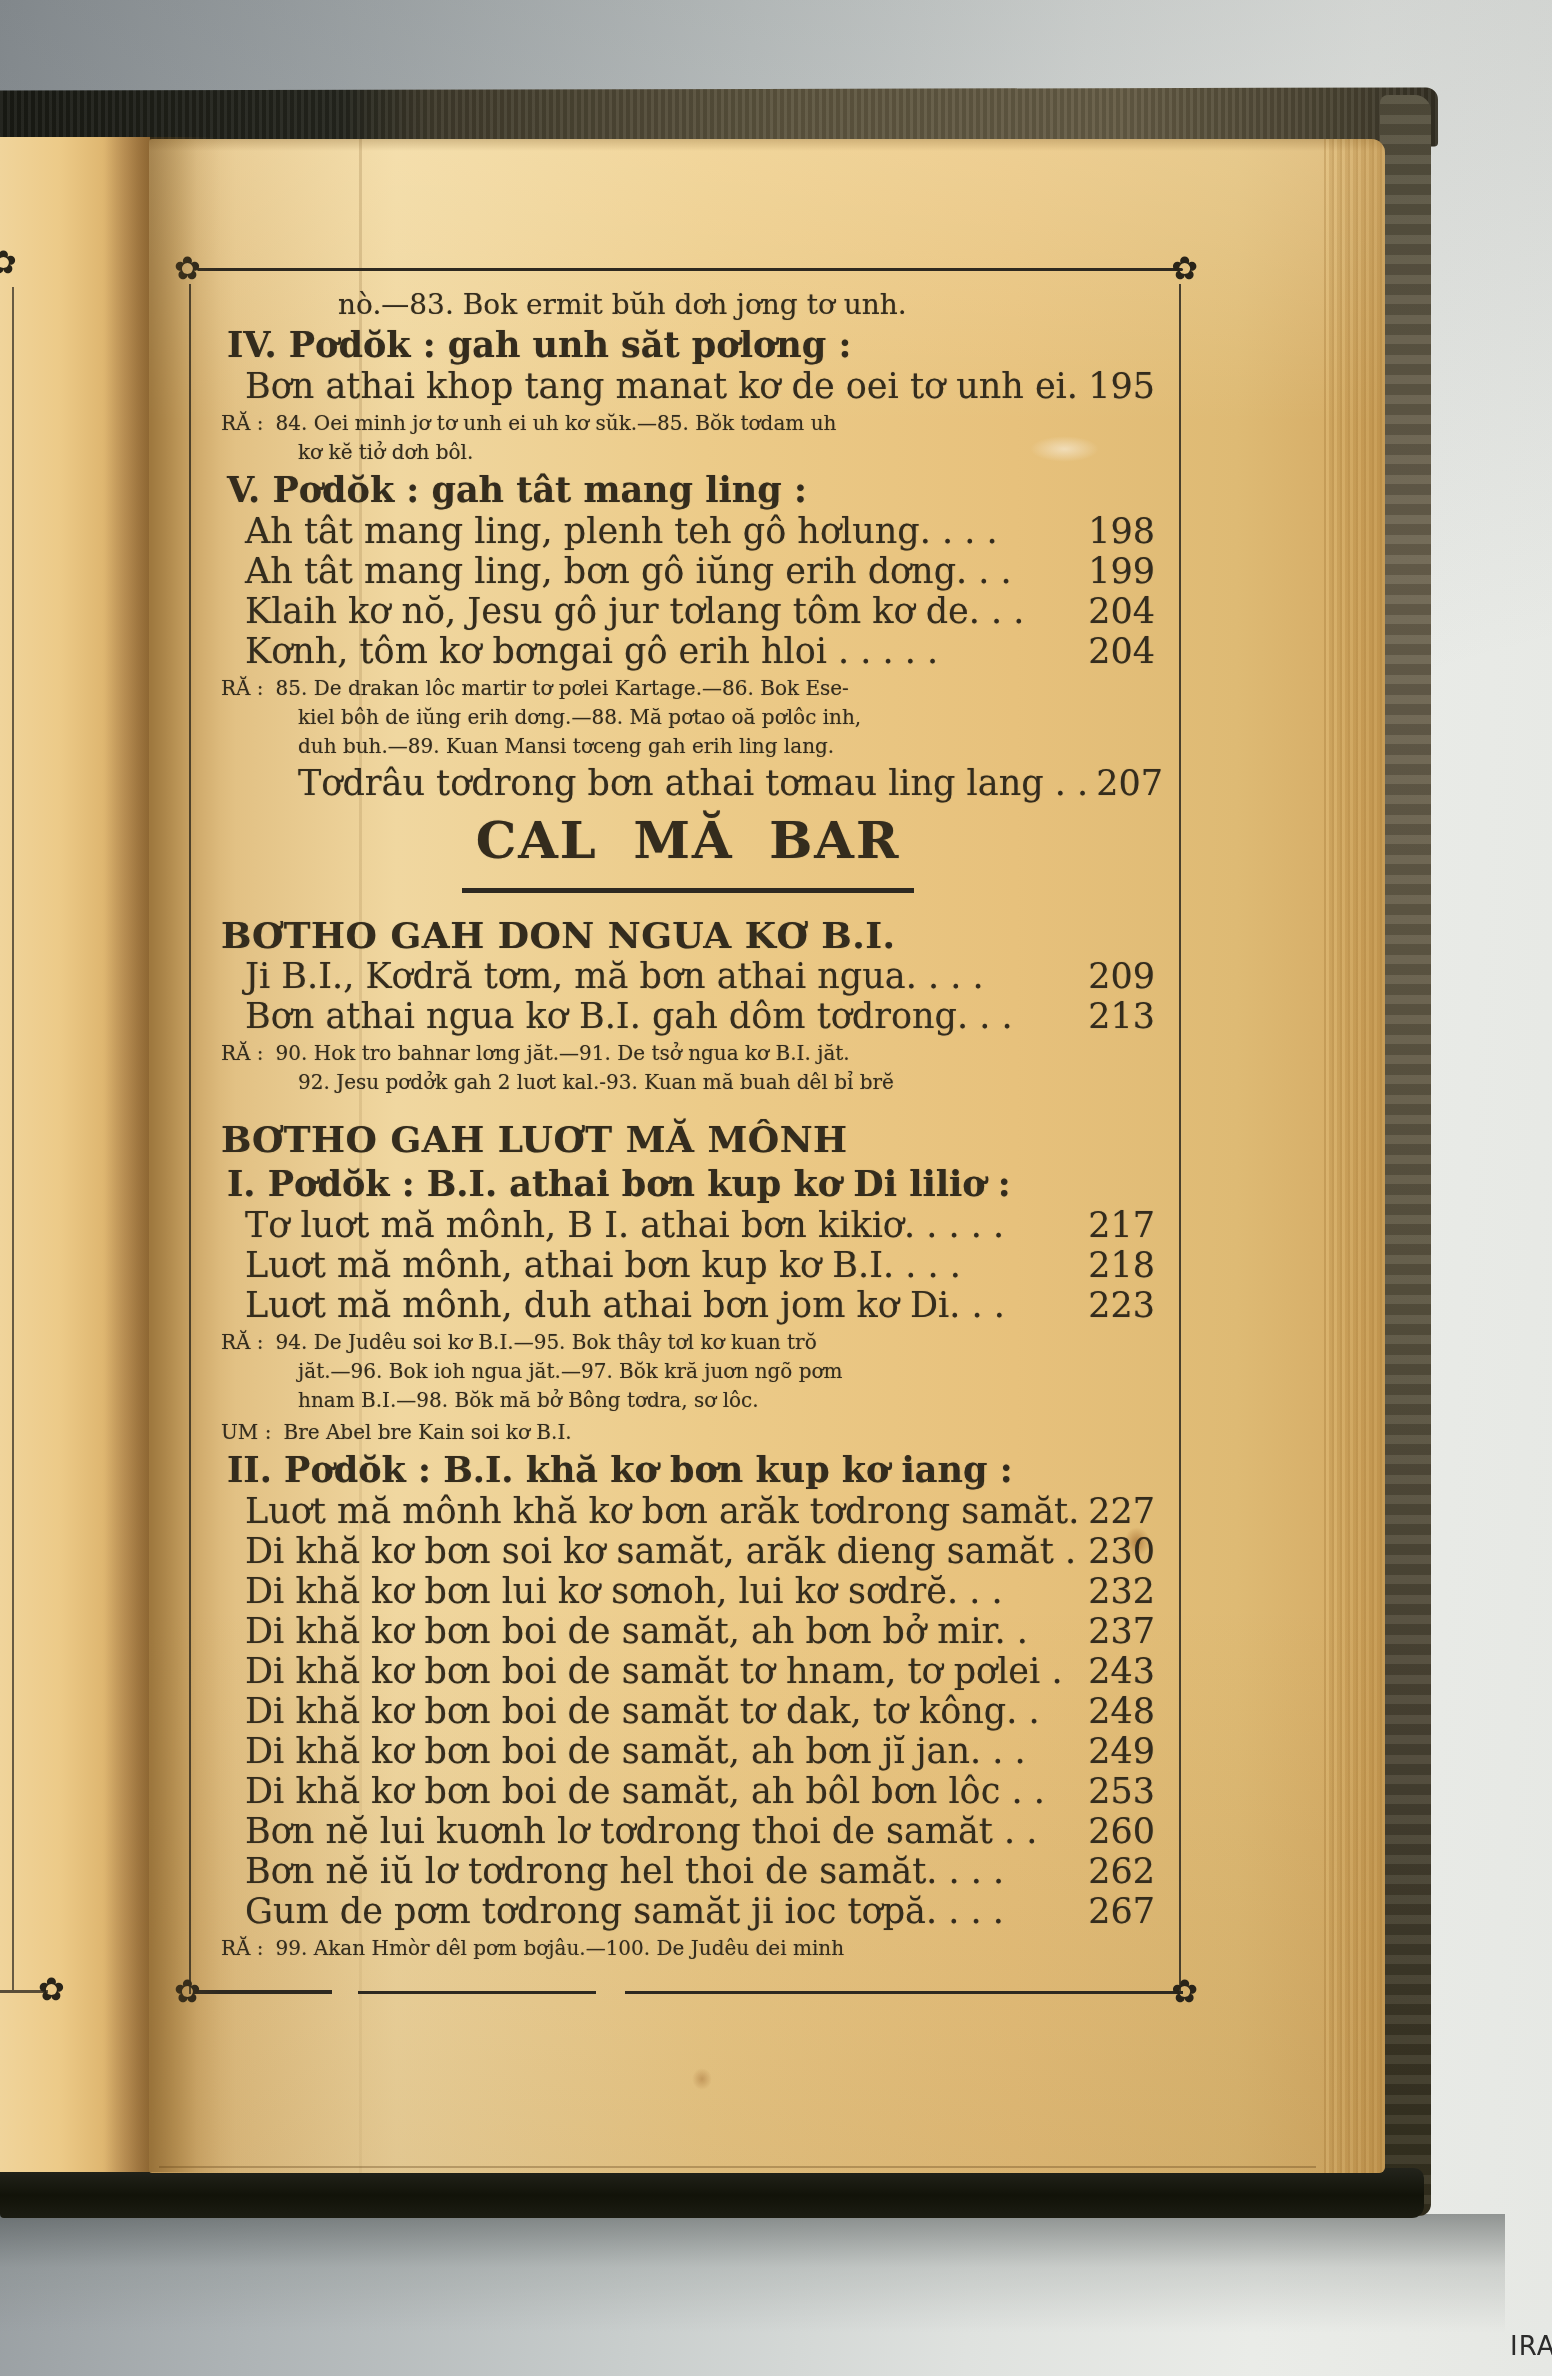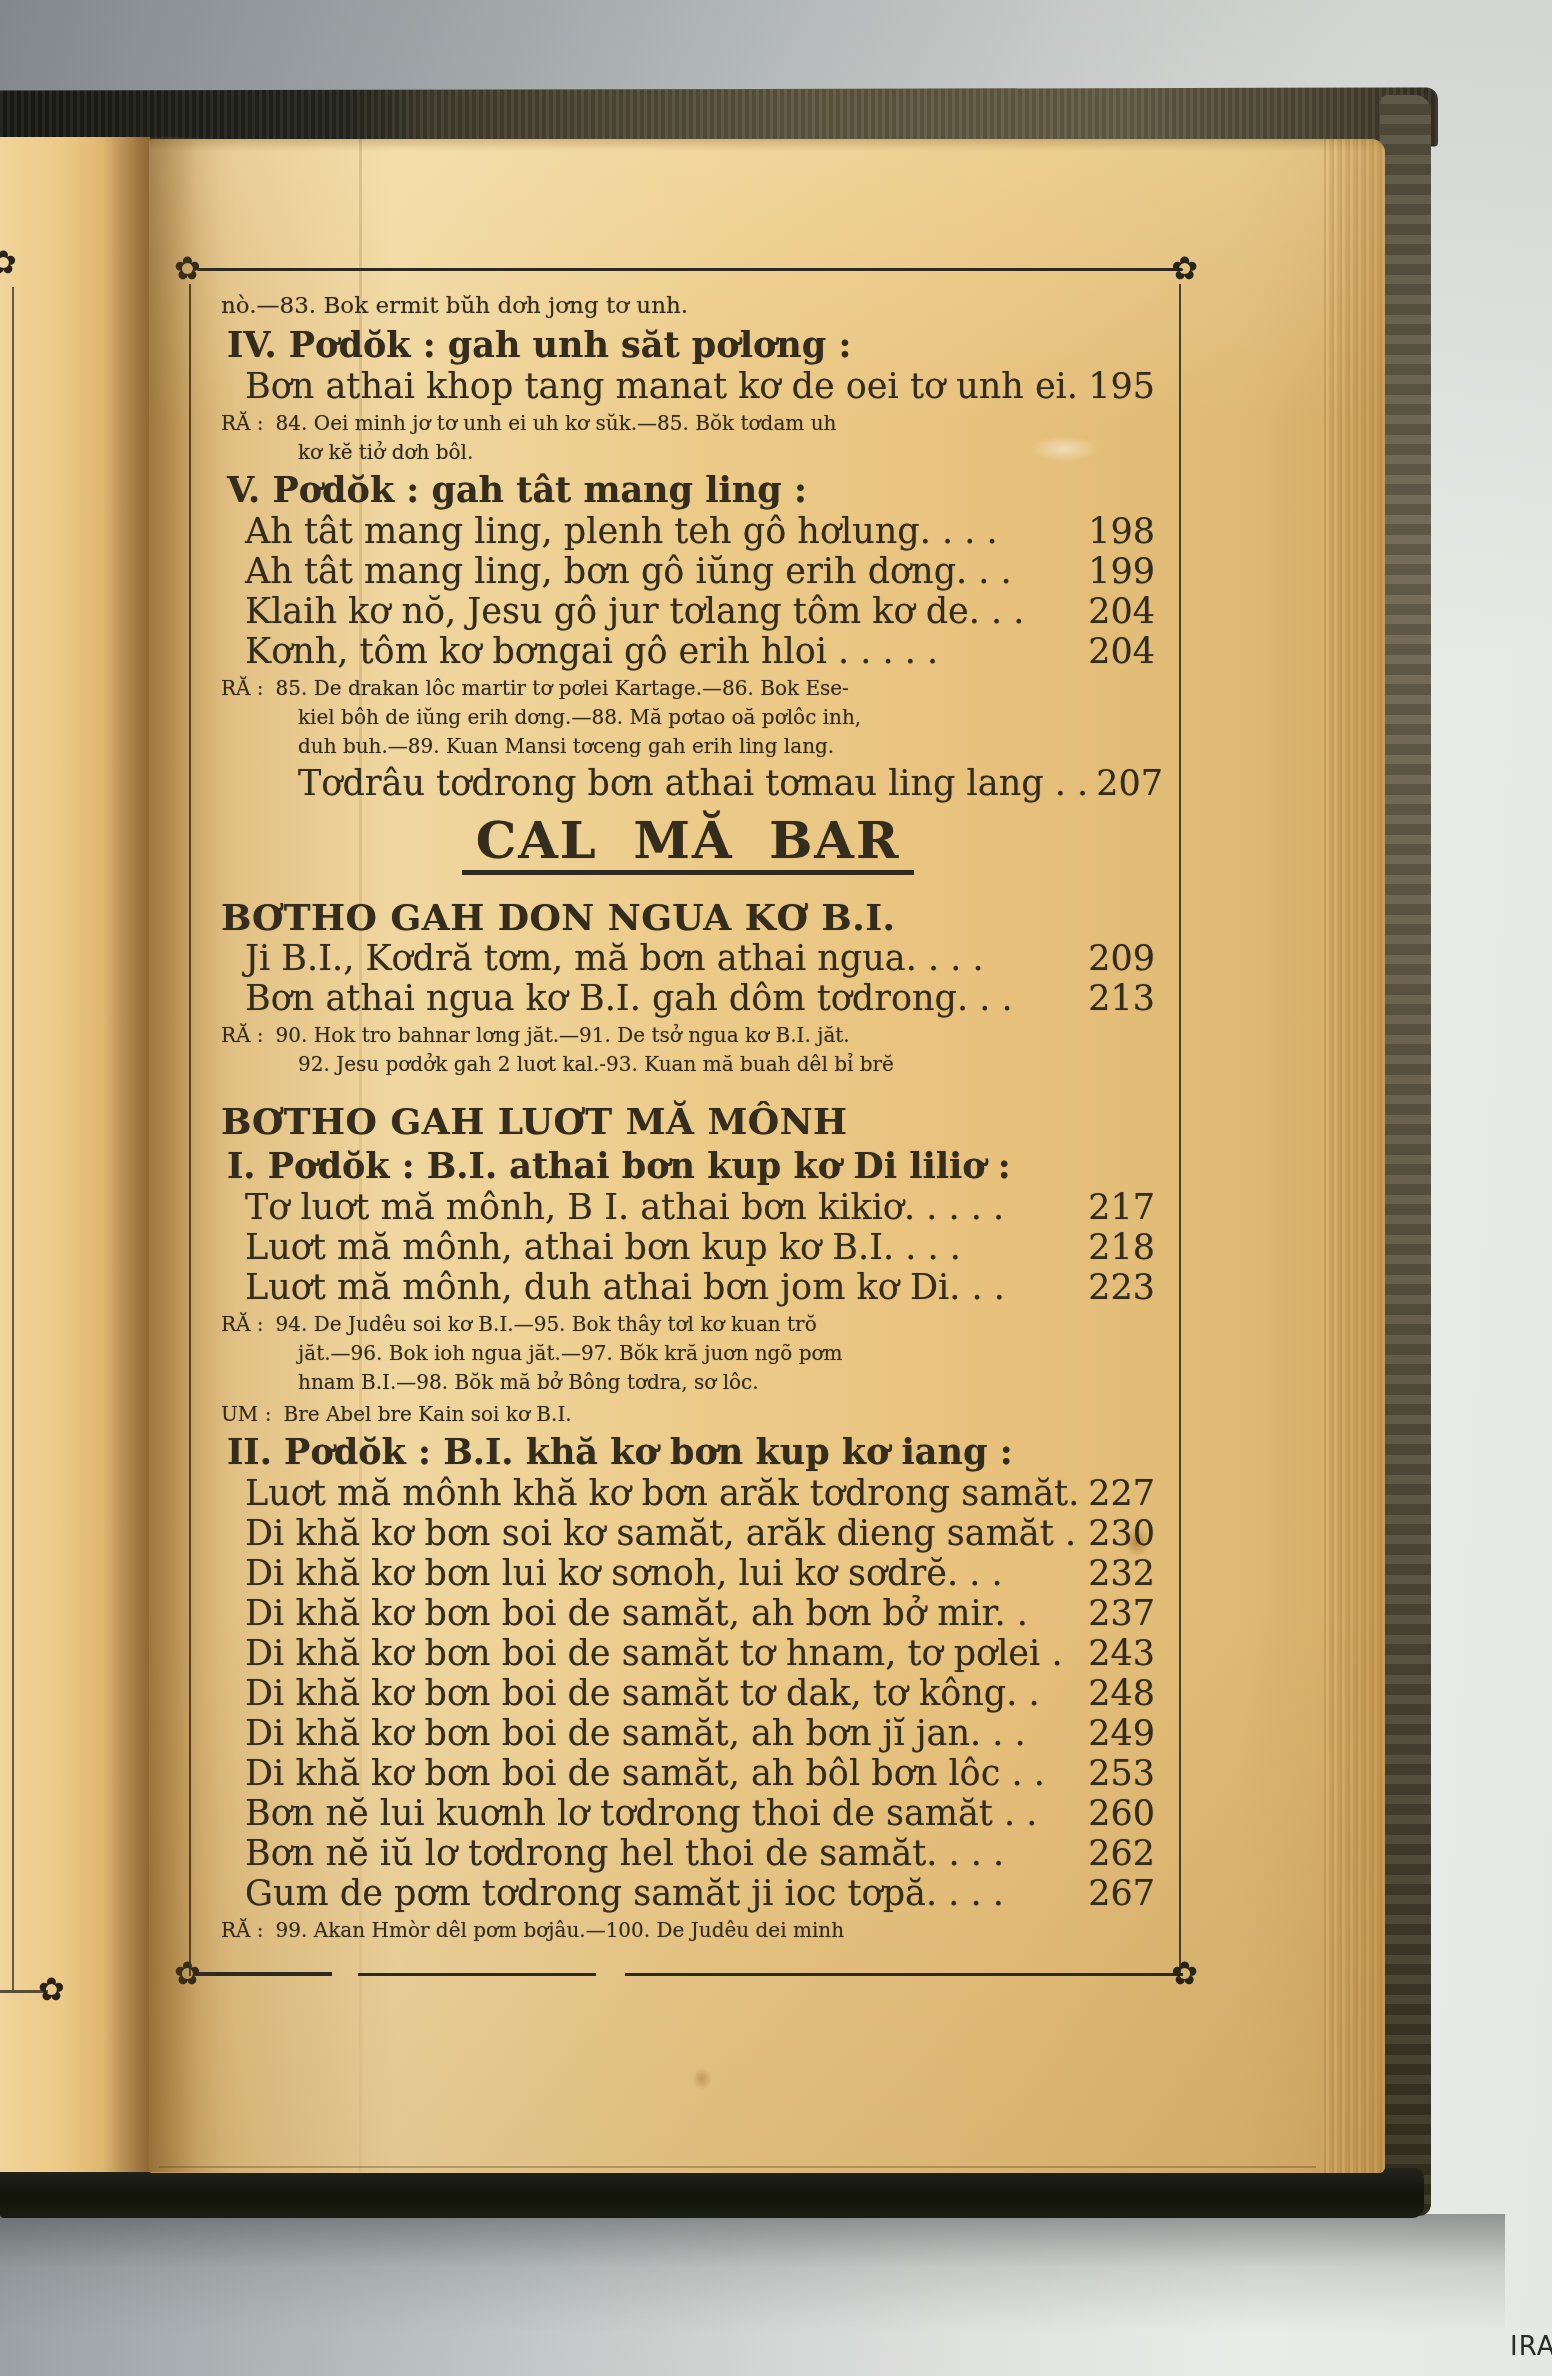--- a/index.html
+++ b/index.html
@@ -69,32 +69,32 @@
   .rule-bot-a{left:4px;bottom:-2px;width:14%;height:4px;}
   .rule-bot-b{left:17%;bottom:-2px;width:24%;height:3px;}
   .rule-bot-c{left:44%;right:-2px;bottom:-2px;height:3px;}
   .ros{position:absolute;font-family:"DejaVu Sans",sans-serif;font-size:32px;line-height:32px;color:#292419;}
   .ros.tl{left:-15px;top:-16px;} .ros.tr{right:-17px;top:-16px;}
   .ros.bl{left:-15px;bottom:-15px;} .ros.br{right:-17px;bottom:-15px;}
 
   
   .content{padding:20px 26px 26px 32px;text-shadow:0 0 1px rgba(52,44,29,.45);}
   .row{position:relative;}
-  .row.cont{font-size:23px;line-height:34px;}
+  .row.cont{font-size:28px;line-height:34px;margin-left:117px;}
   .row.chapter{font-weight:bold;font-size:35px;line-height:40px;margin:3px 0 2px 6px;}
   .row.entry,.row.entry_bold{display:flex;font-size:35px;line-height:39px;margin:0 0 1px 24px;}
   .row.entry_bold{font-weight:normal;margin-left:77px;}
   .etext{flex:1;white-space:nowrap;}
   .enum{flex:none;width:75px;text-align:right;}
   .row.note{font-size:20px;line-height:29px;padding-left:77px;text-indent:-77px;margin:3px 0;}
   .nlabel{margin-right:12px;}
   .row.section{font-weight:bold;font-size:36px;line-height:44px;margin-top:20px;letter-spacing:0.5px;}
   .row.bigwrap{text-align:center;margin:10px 0 12px;}
   .bigheading{display:inline-block;font-weight:bold;font-size:51px;line-height:55px;
-    border-bottom:5px solid #2e2921;padding:0 14px 2px;letter-spacing:2px;word-spacing:16px;}
+    border-bottom:5px solid #2e2921;padding:0 14px 20px;letter-spacing:2px;word-spacing:16px;}
 
   
   .watermark{position:absolute;left:1510px;top:2331px;z-index:9;
     font-family:"DejaVu Sans","Liberation Sans",sans-serif;font-size:26px;letter-spacing:1px;color:#2b2b2b;}
 </style>
 </head>
 <body>
 
 <div class="scene">
 

